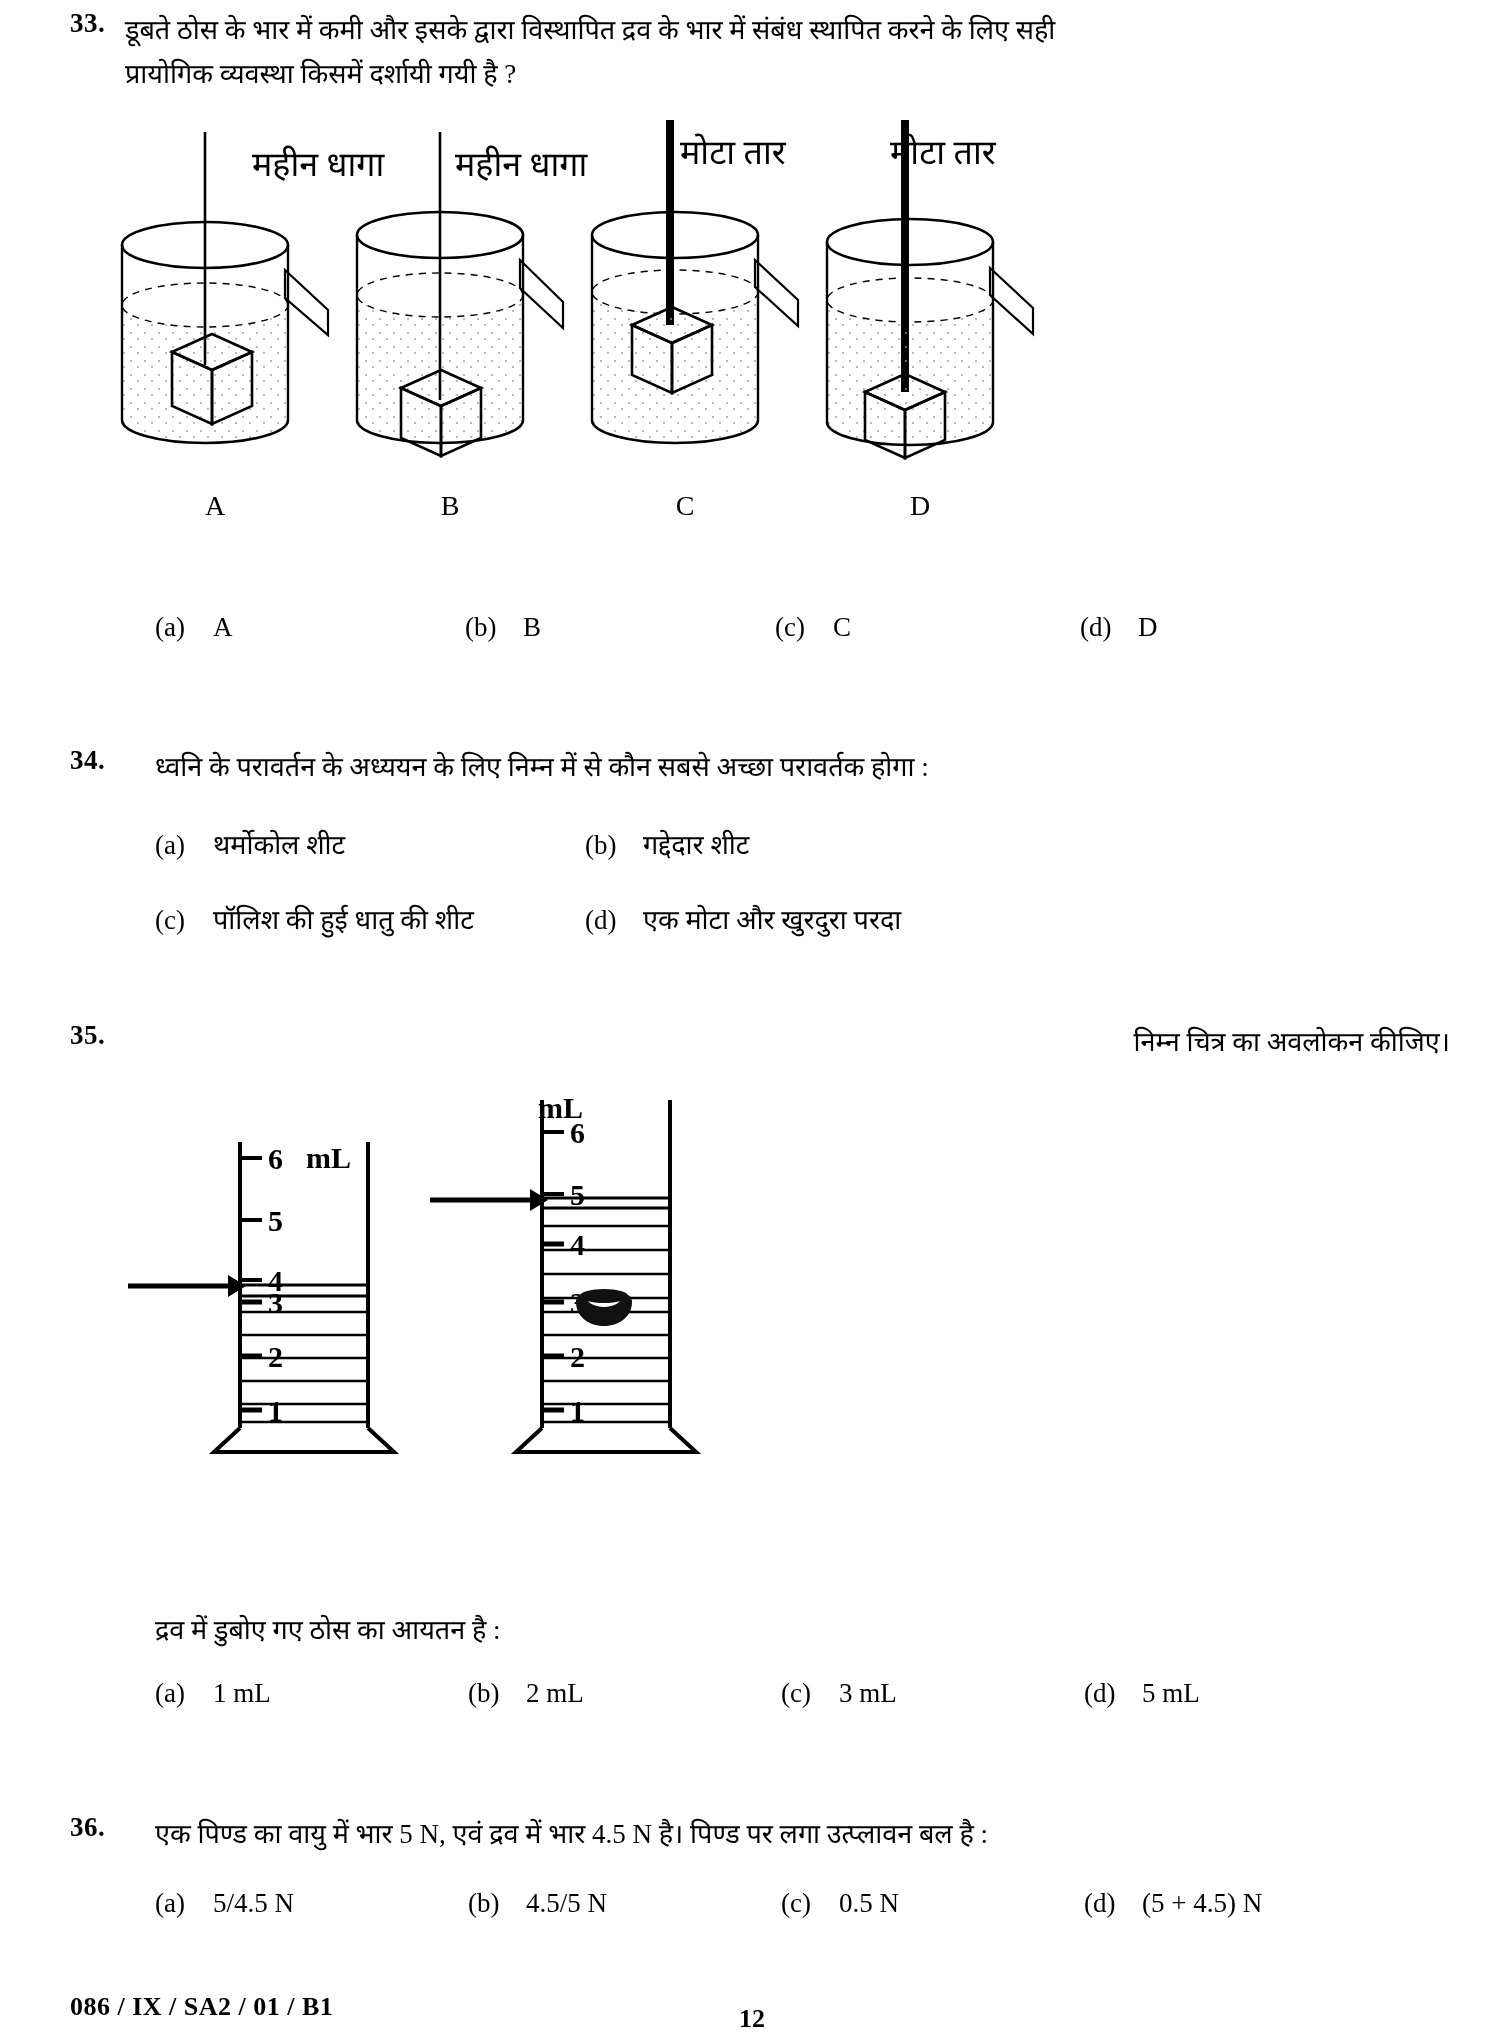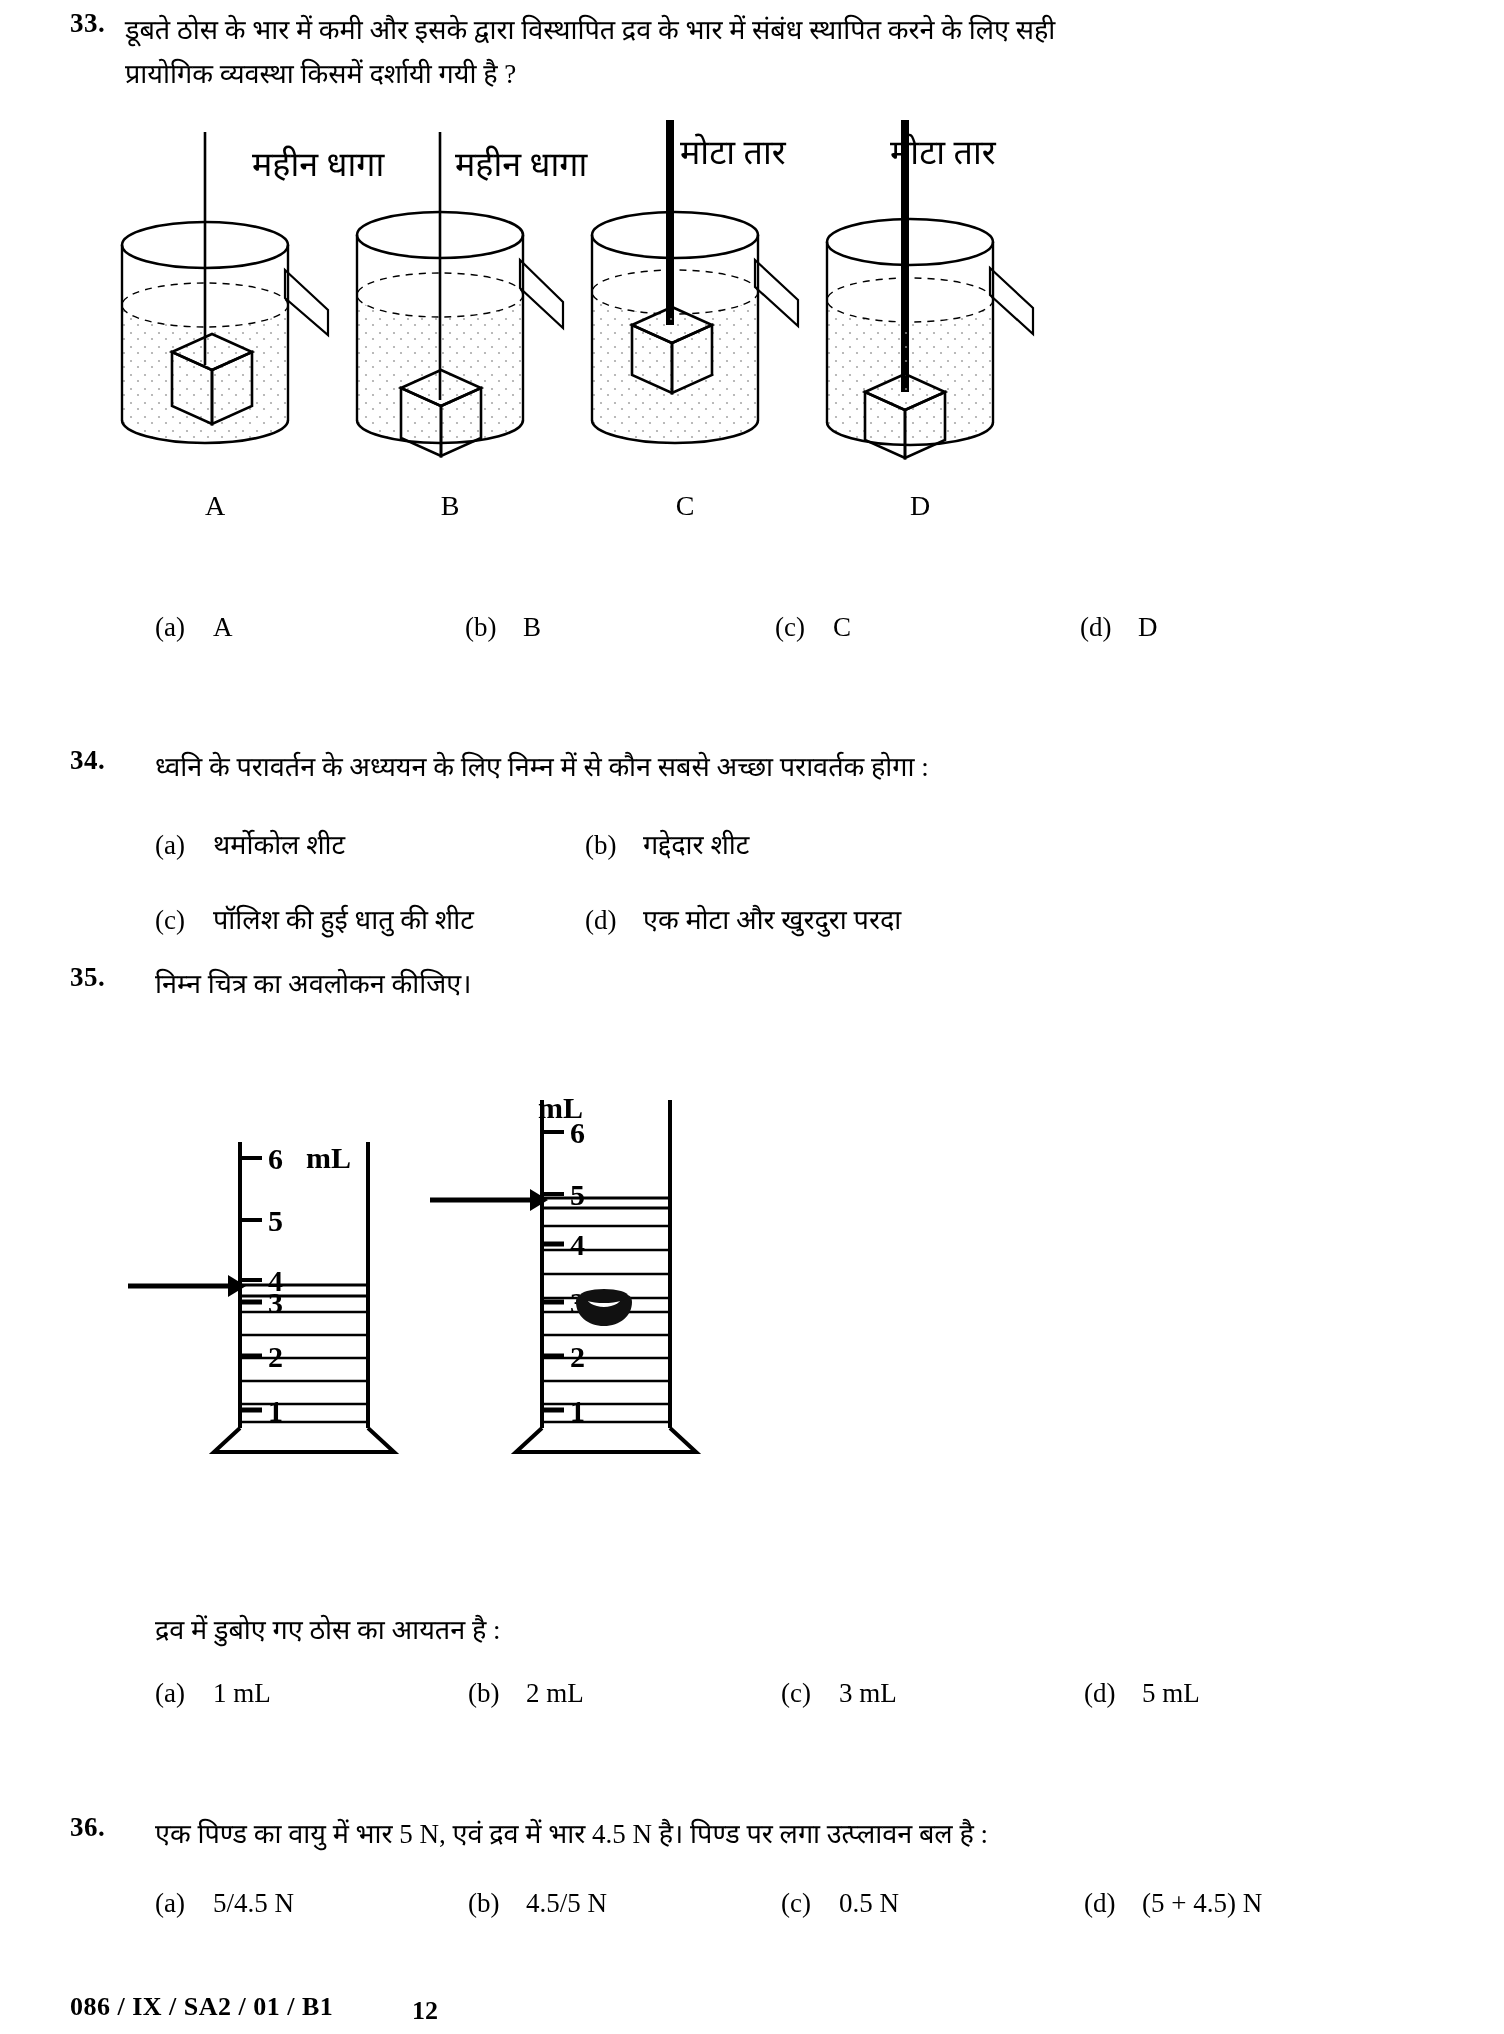--- a/index.html
+++ b/index.html
@@ -70,21 +70,21 @@
   
   .footer {
     position: absolute;
     bottom: 42px;
     left: 70px;
     right: 70px;
     font-size: 26px;
     font-weight: bold;
   }
   .footer-code { position: absolute; left: 0; top: 0; letter-spacing: .5px; }
-  .footer-page { position: absolute; left: 0; right: 0; top: 0; text-align: left; width: 680px; margin: 4px auto; }
+  .footer-page { position: absolute; left: 0; right: 0; top: 0; text-align: center; width: 680px; margin: 12px auto; }
 
   .sub-prompt { position: absolute; font-size: 27px; white-space: nowrap; }
 
   svg { display: block; overflow: visible; }
   .ln { stroke: #000; fill: none; }
 </style>
 </head>
 <body>
 
 <div class="page">
@@ -234,21 +234,21 @@
     <div class="opt" style="width:430px;">
       <span class="opt-key">(c)</span>
       <span class="opt-val">पॉलिश की हुई धातु की शीट</span>
     </div>
     <div class="opt">
       <span class="opt-key">(d)</span>
       <span class="opt-val">एक मोटा और खुरदुरा परदा</span>
     </div>
   </div>
 
-  <div class="q-block" style="left:70px; top:962px; width:1380px;">
+  <div class="q-block" style="left:70px; top:1020px; width:1380px;text-align:right;">
     <div class="q-num">35.</div>
     <div class="q-text" style="margin-left:85px;">
       <span class="q-text-line">निम्न चित्र का अवलोकन कीजिए।</span>
     </div>
   </div>
 
   <div id="fig35">
     <svg width="700" height="400" viewBox="0 0 700 400">
 
       <g>

